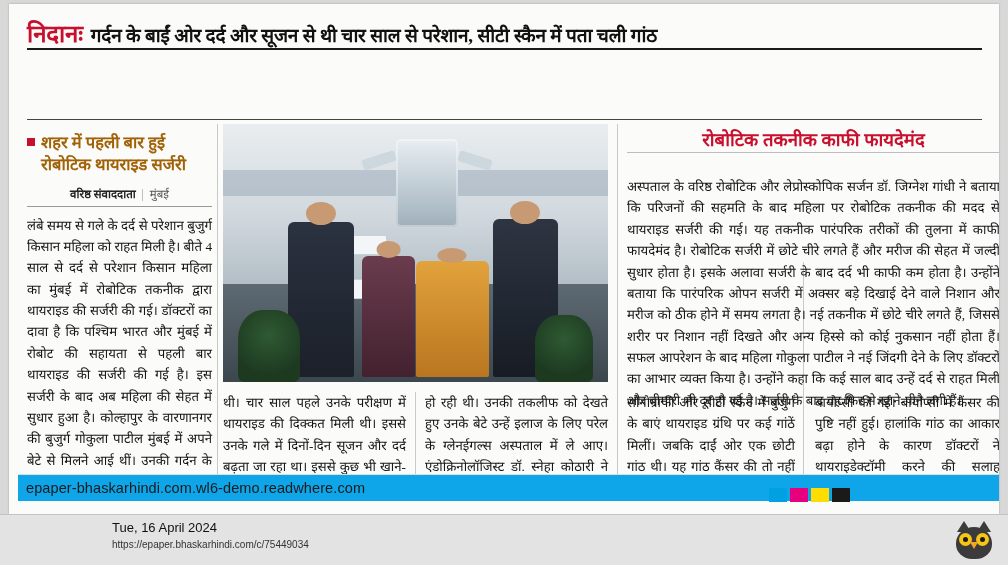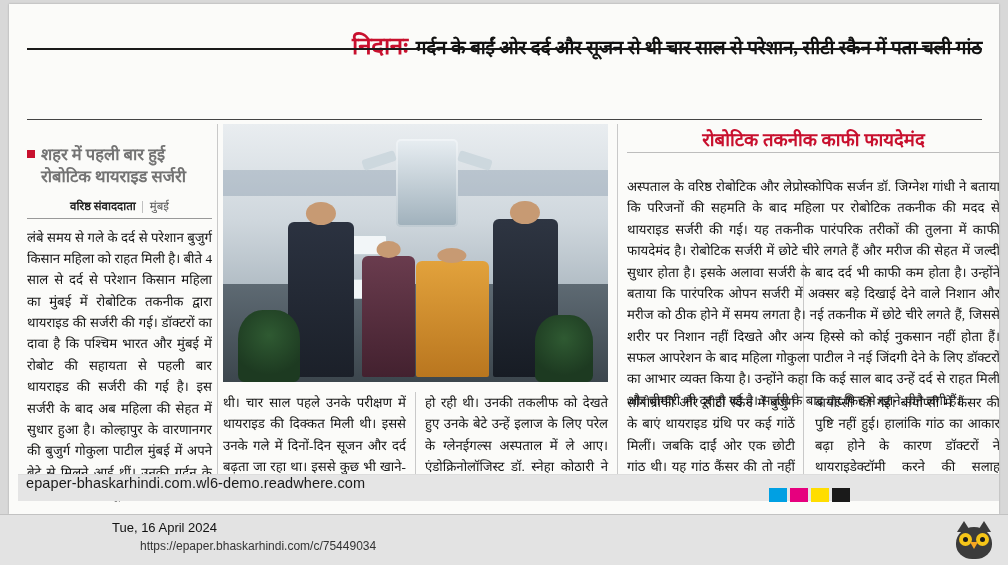--- a/index.html
+++ b/index.html
@@ -27,26 +27,25 @@
     height: 510px;
     background: #fbfbf9;
     box-shadow: 0 0 2px rgba(0,0,0,0.25);
     overflow: hidden;
   }
 
   
   .kicker-row {
     position: absolute;
     left: 18px;
-    top: 24px;
+    top: 12px;
     width: 955px;
     display: flex;
     align-items: baseline;
     gap: 8px;
-    justify-content: flex-end;
   }
   .kicker-label {
     color: #c8102e;
     font-family: "Liberation Serif", serif;
     font-weight: bold;
     font-size: 24px;
     letter-spacing: -0.3px;
     white-space: nowrap;
   }
   .kicker-text {
@@ -97,24 +96,24 @@
     left: 0;
     top: 0;
     width: 185px;
     height: 372px;
   }
   .subhead {
     font-family: "Liberation Serif", serif;
     font-weight: bold;
     font-size: 16.5px;
     line-height: 1.35;
-    color: #737373;
+    color: #a16207;
     padding-left: 14px;
     position: relative;
-    margin-top: 20px;
+    margin-top: 8px;
   }
   .subhead .bullet {
     position: absolute;
     left: 0;
     top: 6px;
     width: 8px;
     height: 8px;
     background: #c8102e;
   }
   .byline {
@@ -269,24 +268,24 @@
     width: 185px;
   }
 
   
   .urlbar {
     position: absolute;
     left: 9px;
     top: 470px;
     width: 990px;
     height: 26px;
-    background: #e5e5e5;
+    background: #0ea5e9;
     border-top: 1px solid #ddd;
     display: flex;
-    align-items: flex-start;
+    align-items: center;
   }
   .urlbar .u-text {
     font-family: "Liberation Sans", sans-serif;
     font-size: 14.5px;
     color: #1a1a1a;
     padding-left: 8px;
     letter-spacing: 0.1px;
   }
   .swatch-row {
     position: absolute;
@@ -312,24 +311,23 @@
     left: 112px;
     top: 5px;
     font-size: 13px;
     color: #111;
     font-family: "Liberation Sans", sans-serif;
   }
   .bottom .link {
     position: absolute;
     left: 112px;
     top: 24px;
-    font-size: 12px;
+    font-size: 10px;
     color: #333;
     font-family: "Liberation Sans", sans-serif;
-    margin-left: 28px;
   }
   .logo {
     position: absolute;
     left: 12px;
     top: 8px;
     width: 86px;
     height: 34px;
     background: #ffffff;
     border: 1px solid #cfcfcf;
     display: flex;

